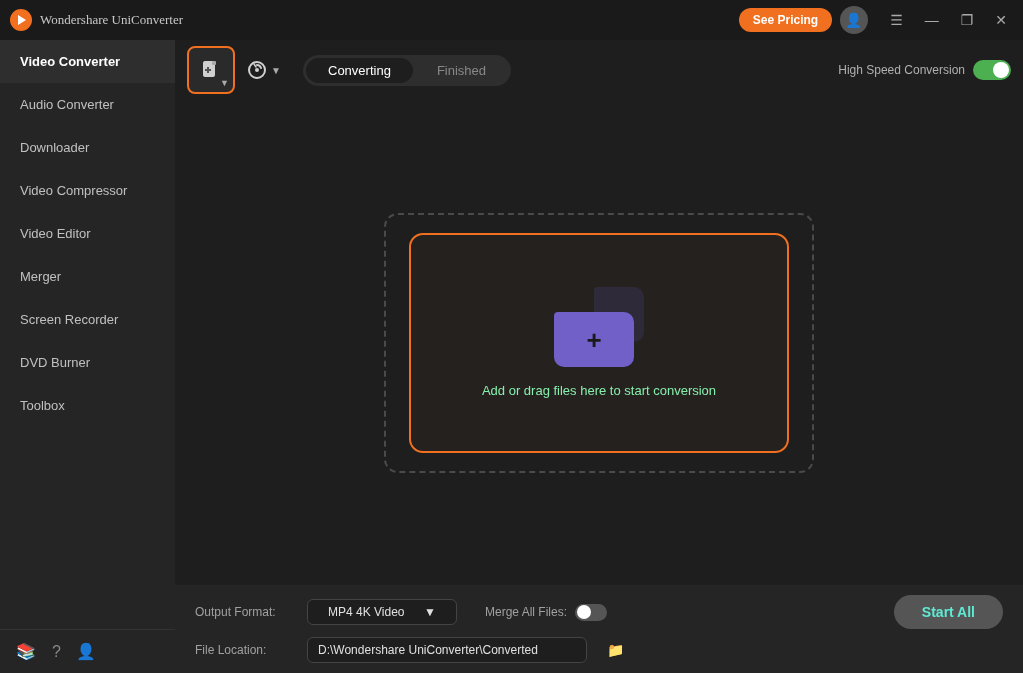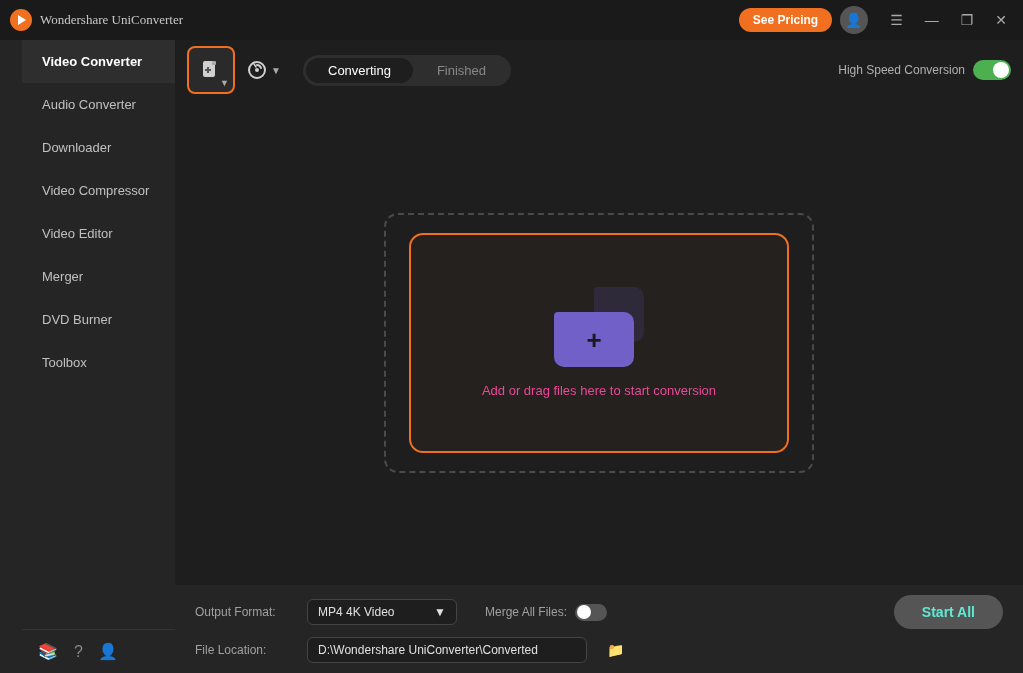--- a/index.html
+++ b/index.html
@@ -86,21 +86,20 @@
       overflow: hidden;
     }
 
     
     .sidebar {
       width: 175px;
       background: #252525;
       display: flex;
       flex-direction: column;
       flex-shrink: 0;
-      padding-left: 22px;
     }
     .sidebar-item {
       padding: 14px 20px;
       font-size: 13px;
       color: #c0c0c0;
       cursor: pointer;
       transition: background 0.15s;
     }
     .sidebar-item.active {
       color: #ffffff;
@@ -283,21 +282,21 @@
       justify-content: center;
     }
     .folder-plus {
       color: #1a1a1a;
       font-size: 26px;
       font-weight: bold;
       line-height: 1;
     }
     .drop-zone-text {
       font-size: 13px;
-      color: #ec4899;
+      color: #86efac;
     }
 
     
     .bottom-bar {
       background: #252525;
       padding: 10px 20px;
       display: flex;
       flex-direction: column;
       gap: 8px;
       flex-shrink: 0;
@@ -310,21 +309,21 @@
     .bottom-label {
       font-size: 12px;
       color: #a0a0a0;
       width: 100px;
     }
     .format-select {
       background: #1e1e1e;
       border: 1px solid #444;
       border-radius: 6px;
       color: #e0e0e0;
-      padding: 5px 10px;
+      padding: 5px 20px;
       font-size: 12px;
       width: 150px;
       display: flex;
       align-items: center;
       justify-content: space-between;
       cursor: pointer;
     }
     .merge-toggle-group {
       display: flex;
       align-items: center;
@@ -420,20 +419,23 @@
       <span>Downloader</span>
     </div>
     <div class="sidebar-item">
       <span>Video Compressor</span>
     </div>
     <div class="sidebar-item">
       <span>Video Editor</span>
     </div>
     <div class="sidebar-item">
       <span>Merger</span>
+    </div>
+    <div class="sidebar-item">
+      <span>Screen Recorder</span>
     </div>
     <div class="sidebar-item">
       <span>DVD Burner</span>
     </div>
     <div class="sidebar-item">
       <span>Toolbox</span>
     </div>
     <div class="sidebar-bottom">
       <button class="sidebar-bottom-btn">📚</button>
       <button class="sidebar-bottom-btn">?</button>

